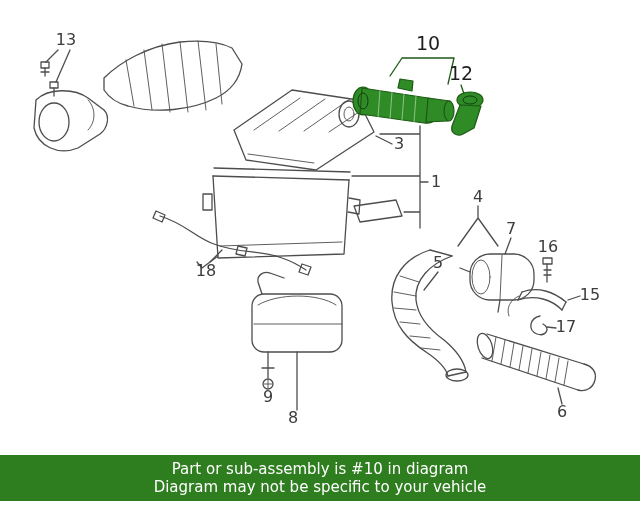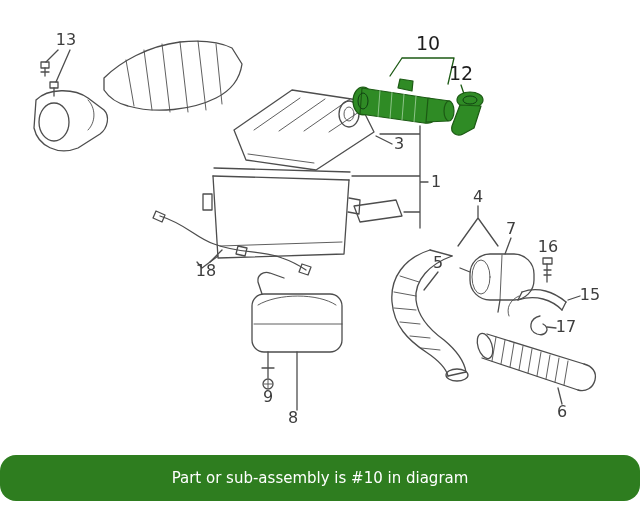--- a/index.html
+++ b/index.html
@@ -9,21 +9,21 @@
   svg.diagram { display:block; }
   .ln { fill:none; stroke:var(--line); stroke-width:1.3; stroke-linecap:round; stroke-linejoin:round; }
   .ln-thin { fill:none; stroke:var(--line); stroke-width:0.9; stroke-linecap:round; }
   .green { fill:var(--highlight); stroke:var(--highlight_stroke); stroke-width:1.2; stroke-linejoin:round; }
   .green-ln { fill:none; stroke:var(--highlight_stroke); stroke-width:1.3; stroke-linecap:round; }
   .green-inner { fill:none; stroke:#0f4012; stroke-width:1; }
   .green-rib { fill:none; stroke:#8cc487; stroke-width:1; }
   .callout { fill:#3d3d3d; font-size:16px; text-anchor:middle; font-family:"DejaVu Sans","Liberation Sans",sans-serif; }
   .big { font-size:19px; fill:#1e1e1e; }
   .banner { position:absolute; left:0; top:455px; width:100%; height:46px; background:var(--banner_bg); color:var(--banner_text);
-            display:flex; flex-direction:column; align-items:center; justify-content:center; font-size:15px; line-height:18px;border-radius:16px; }
+            display:flex; flex-direction:column; align-items:center; justify-content:center; font-size:15px; line-height:18px; }
 </style>
 </head>
 <body>
 
 <div class="page">
 
   <svg class="diagram" width="640" height="455" viewBox="0 0 640 455" xmlns="http://www.w3.org/2000/svg">
 
     <g>
       <path class="ln" d="M58,50 L46,62"></path>
@@ -165,15 +165,16 @@
       <path class="ln" d="M584,364 C592,366 597,372 595,380 C593,388 586,392 578,390"></path>
       <path class="ln-thin" d="M496,337 L492,361 M505,340 L501,364 M514,343 L510,367 M523,346 L519,370 M532,349 L528,373 M541,352 L537,376 M550,355 L546,379 M559,358 L555,382 M568,361 L564,385"></path>
       <path class="ln" d="M562,404 L558,388"></path>
     </g>
     <text class="callout" x="562" y="417">6</text>
 
   </svg>
 
   <div class="banner">
     <div>Part or sub-assembly is #10 in diagram</div>
+    <div>Diagram may not be specific to your vehicle</div>
   </div>
 
 </div>
 
 </body></html>

